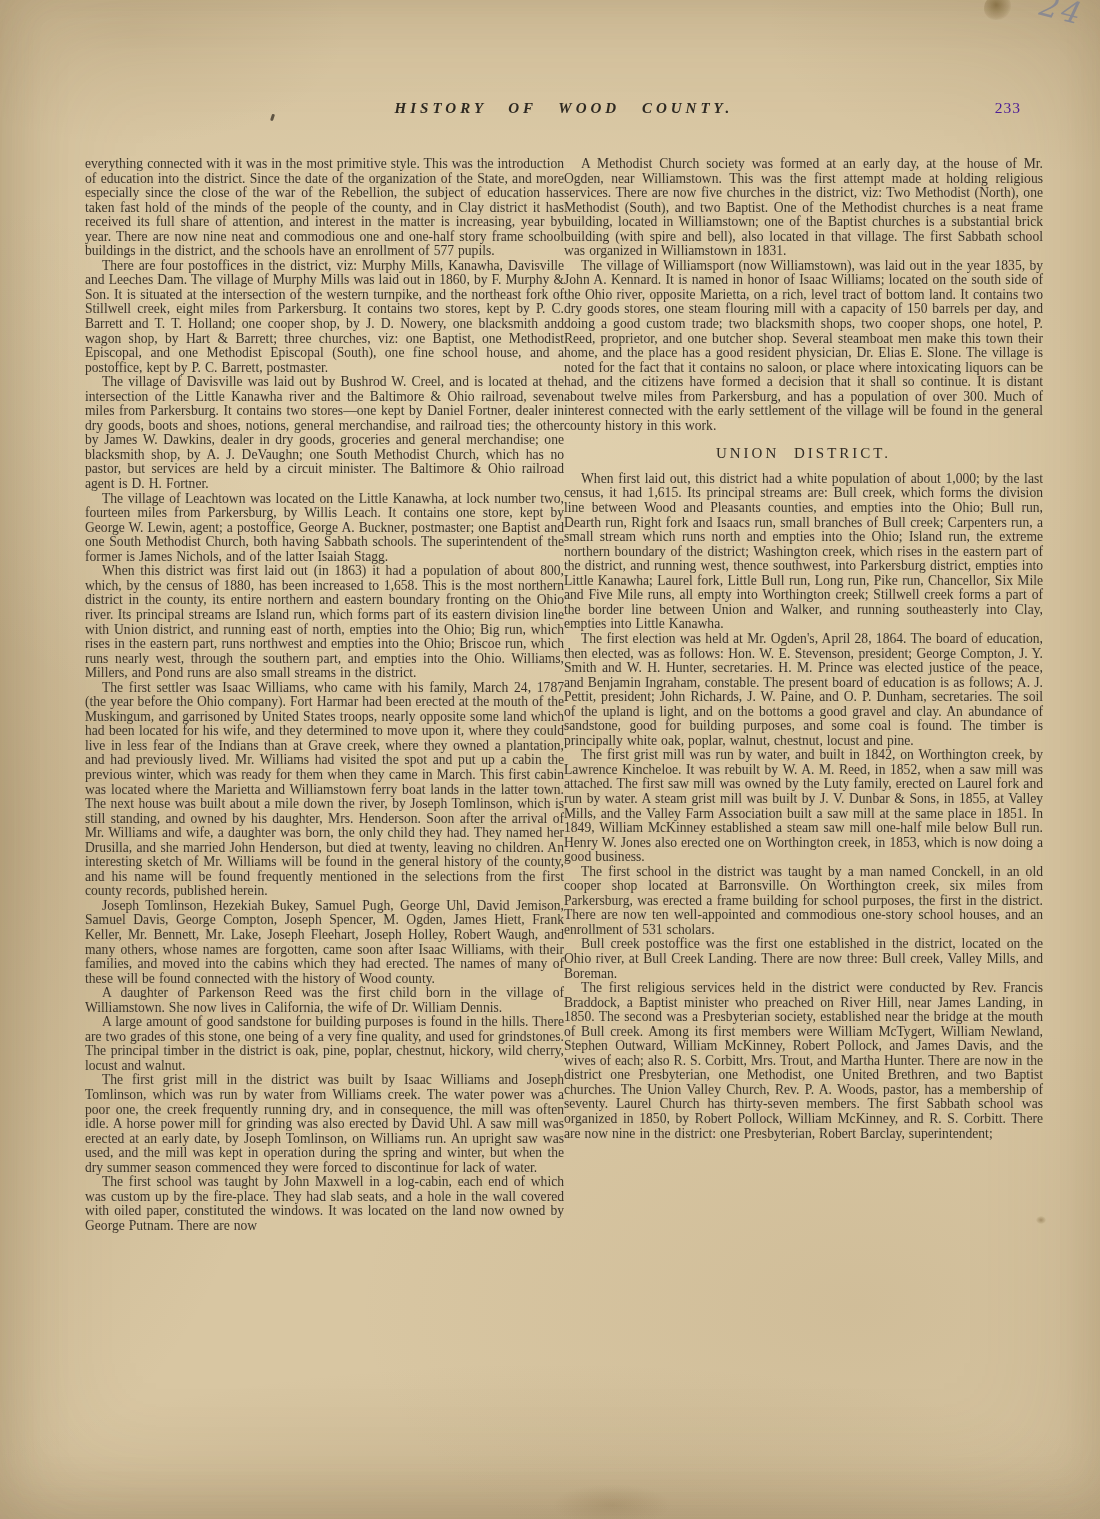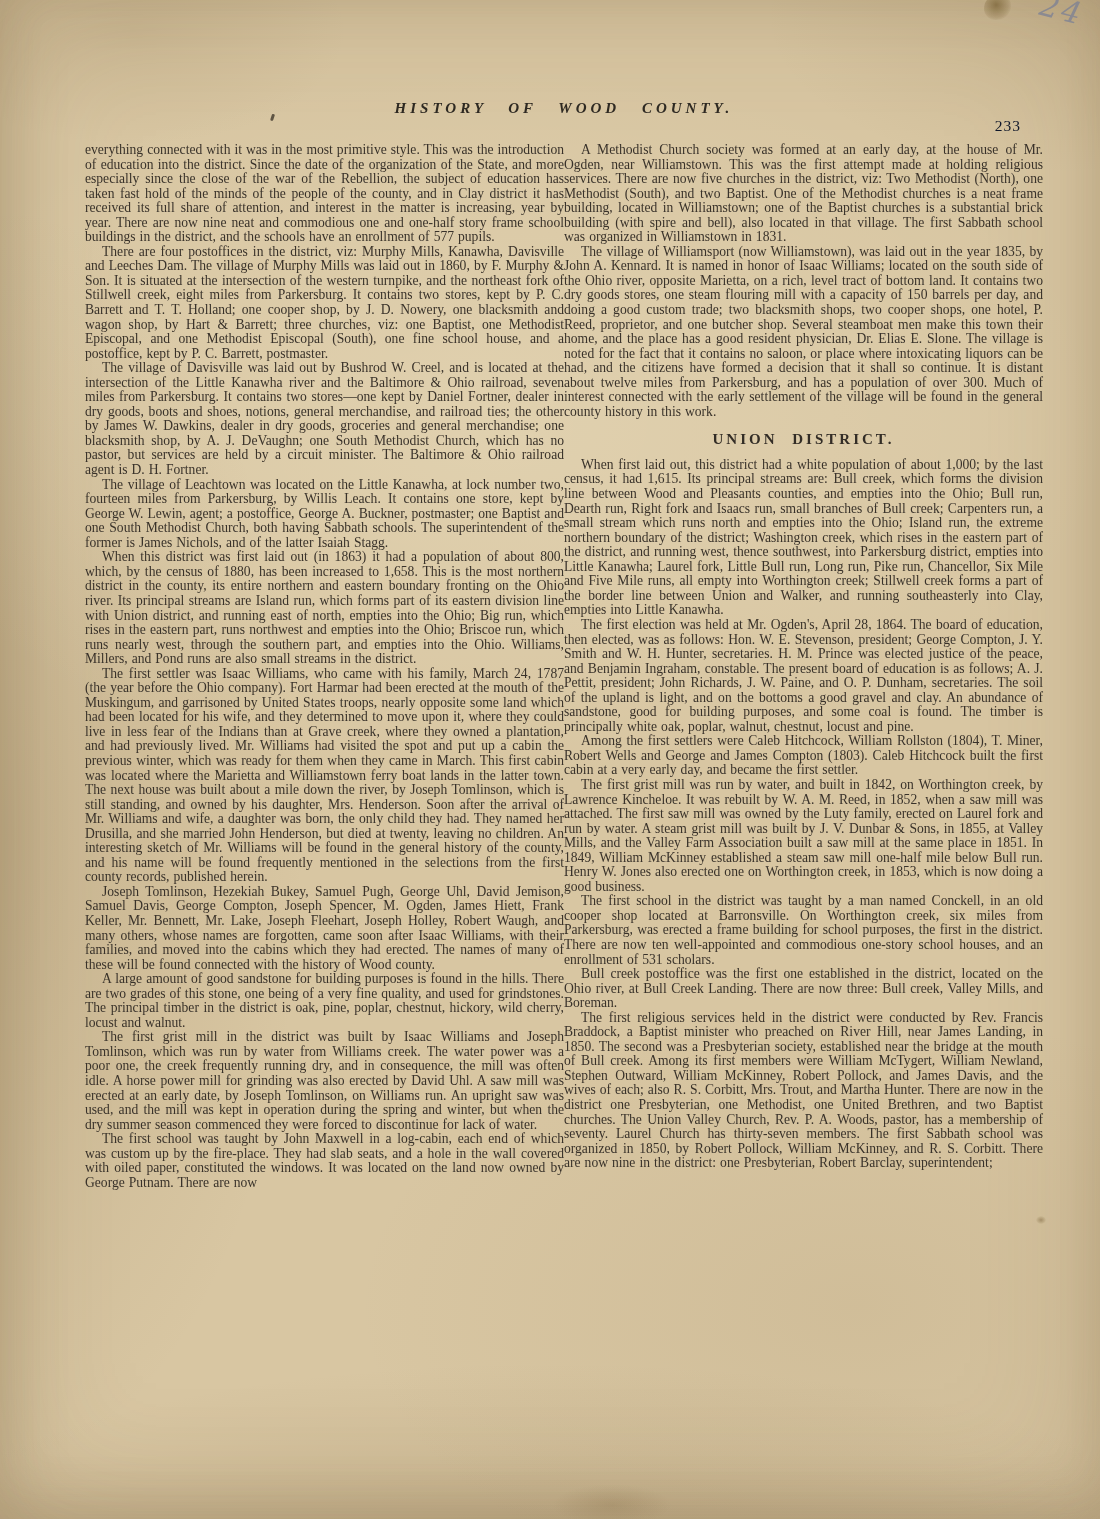--- a/index.html
+++ b/index.html
@@ -20,35 +20,35 @@
       radial-gradient(ellipse 300px 160px at 12% 2%, rgba(124,99,60,0.12), transparent 72%);
     box-shadow: inset 0 0 130px rgba(108,84,46,0.22),
                 inset 0 -22px 45px rgba(108,84,46,0.12),
                 inset 20px 0 55px rgba(108,84,46,0.10);
   }
   .running-head { position:absolute; left:85px; top:99px; width:958px; text-align:center; }
   .head-title {
     font-style:italic; font-weight:bold; font-size:15px;
     letter-spacing:4px; word-spacing:14px; color:#2e2922;
   }
-  .page-num { position:absolute; right:22px; top:18px; font-size:15.5px; letter-spacing:1px; color:#0f172a; font-style:normal; }
+  .page-num { position:absolute; right:22px; top:0; font-size:15.5px; letter-spacing:1px; color:#4c1d95; font-style:normal; }
   .ink-mark {
     position:absolute; left:186px; top:15px; width:3px; height:7px;
     background:#41382c; border-radius:2px 2px 3px 3px; transform:rotate(18deg); opacity:.8;
   }
   .col {
-    position:absolute; top:143px; width:479px; text-align:justify;
+    position:absolute; top:157px; width:479px; text-align:justify;
     font-size:13.6px; line-height:14.55px; color:#39322a; word-spacing:0.6px;
   }
   #col-left  { left:85px; }
   #col-right { left:564px; }
   p.para { margin:0; text-indent:17px; }
   p.para.no-indent { text-indent:0; }
   h2.district-heading {
-    margin:13px 0 11px; text-align:center; font-size:15px; font-weight:bold;
+    margin:13px 0 11px; text-align:center; font-size:15px; font-weight:normal;
     letter-spacing:3px; word-spacing:8px; text-indent:0; color:#332d26;
   }
   .pencil {
     position:absolute; left:1040px; top:-8px; font-size:30px; font-style:italic;
     color:#7b8095; opacity:0.75; transform:rotate(14deg);
     font-family:"DejaVu Serif",serif; letter-spacing:3px;
   }
   .stain-top {
     position:absolute; left:984px; top:-5px; width:27px; height:25px;
     background:radial-gradient(ellipse at 45% 40%, rgba(104,80,33,0.6), rgba(104,80,33,0.18) 58%, transparent 76%);
@@ -84,29 +84,29 @@
   </div>
 
   <div class="col" id="col-left">
       <p class="para no-indent">everything connected with it was in the most primitive style.  This was the introduction of education into the district.  Since the date of the organization of the State, and more especially since the close of the war of the Rebellion, the subject of education has taken fast hold of the minds of the people of the county, and in Clay district it has received its full share of attention, and interest in the matter is increasing, year by year.  There are now nine neat and commodious one and one-half story frame school buildings in the district, and the schools have an enrollment of 577 pupils.</p>
       <p class="para">There are four postoffices in the district, viz: Murphy Mills, Kanawha, Davisville and Leeches Dam.  The village of Murphy Mills was laid out in 1860, by F. Murphy &amp; Son.  It is situated at the intersection of the western turnpike, and the northeast fork of Stillwell creek, eight miles from Parkersburg.  It contains two stores, kept by P. C. Barrett and T. T. Holland; one cooper shop, by J. D. Nowery, one blacksmith and wagon shop, by Hart &amp; Barrett; three churches, viz: one Baptist, one Methodist Episcopal, and one Methodist Episcopal (South), one fine school house, and a postoffice, kept by P. C. Barrett, postmaster.</p>
       <p class="para">The village of Davisville was laid out by Bushrod W. Creel, and is located at the intersection of the Little Kanawha river and the Baltimore &amp; Ohio railroad, seven miles from Parkersburg.  It contains two stores—one kept by Daniel Fortner, dealer in dry goods, boots and shoes, notions, general merchandise, and railroad ties; the other by James W. Dawkins, dealer in dry goods, groceries and general merchandise; one blacksmith shop, by A. J. DeVaughn; one South Methodist Church, which has no pastor, but services are held by a circuit minister.  The Baltimore &amp; Ohio railroad agent is D. H. Fortner.</p>
       <p class="para">The village of Leachtown was located on the Little Kanawha, at lock number two, fourteen miles from Parkersburg, by Willis Leach.  It contains one store, kept by George W. Lewin, agent; a postoffice, George A. Buckner, postmaster; one Baptist and one South Methodist Church, both having Sabbath schools.  The superintendent of the former is James Nichols, and of the latter Isaiah Stagg.</p>
       <p class="para">When this district was first laid out (in 1863) it had a population of about 800, which, by the census of 1880, has been increased to 1,658. This is the most northern district in the county, its entire northern and eastern boundary fronting on the Ohio river.  Its principal streams are Island run, which forms part of its eastern division line with Union district, and running east of north, empties into the Ohio; Big run, which rises in the eastern part, runs northwest and empties into the Ohio; Briscoe run, which runs nearly west, through the southern part, and empties into the Ohio.  Williams, Millers, and Pond runs are also small streams in the district.</p>
       <p class="para">The first settler was Isaac Williams, who came with his family, March 24, 1787 (the year before the Ohio company).  Fort Harmar had been erected at the mouth of the Muskingum, and garrisoned by United States troops, nearly opposite some land which had been located for his wife, and they determined to move upon it, where they could live in less fear of the Indians than at Grave creek, where they owned a plantation, and had previously lived.  Mr. Williams had visited the spot and put up a cabin the previous winter, which was ready for them when they came in March. This first cabin was located where the Marietta and Williamstown ferry boat lands in the latter town.  The next house was built about a mile down the river, by Joseph Tomlinson, which is still standing, and owned by his daughter, Mrs. Henderson.  Soon after the arrival of Mr. Williams and wife, a daughter was born, the only child they had.  They named her Drusilla, and she married John Henderson, but died at twenty, leaving no children.  An interesting sketch of Mr. Williams will be found in the general history of the county, and his name will be found frequently mentioned in the selections from the first county records, published herein.</p>
       <p class="para">Joseph Tomlinson, Hezekiah Bukey, Samuel Pugh, George Uhl, David Jemison, Samuel Davis, George Compton, Joseph Spencer, M. Ogden, James Hiett, Frank Keller, Mr. Bennett, Mr. Lake, Joseph Fleehart, Joseph Holley, Robert Waugh, and many others, whose names are forgotten, came soon after Isaac Williams, with their families, and moved into the cabins which they had erected.  The names of many of these will be found connected with the history of Wood county.</p>
+      <p class="para">A daughter of Parkenson Reed was the first child born in the village of Williamstown.  She now lives in California, the wife of Dr. William Dennis.</p>
       <p class="para">A large amount of good sandstone for building purposes is found in the hills.  There are two grades of this stone, one being of a very fine quality, and used for grindstones.  The principal timber in the district is oak, pine, poplar, chestnut, hickory, wild cherry, locust and walnut.</p>
       <p class="para">The first grist mill in the district was built by Isaac Williams and Joseph Tomlinson, which was run by water from Williams creek.  The water power was a poor one, the creek frequently running dry, and in consequence, the mill was often idle.  A horse power mill for grinding was also erected by David Uhl.  A saw mill was erected at an early date, by Joseph Tomlinson, on Williams run.  An upright saw was used, and the mill was kept in operation during the spring and winter, but when the dry summer season commenced they were forced to discontinue for lack of water.</p>
       <p class="para">The first school was taught by John Maxwell in a log-cabin, each end of which was custom up by the fire-place.  They had slab seats, and a hole in the wall covered with oiled paper, constituted the windows.  It was located on the land now owned by George Putnam.  There are now</p>
     </div>
   <div class="col" id="col-right">
       <p class="para">A Methodist Church society was formed at an early day, at the house of Mr. Ogden, near Williamstown.  This was the first attempt made at holding religious services.  There are now five churches in the district, viz: Two Methodist (North), one Methodist (South), and two Baptist.  One of the Methodist churches is a neat frame building, located in Williamstown; one of the Baptist churches is a substantial brick building (with spire and bell), also located in that village.  The first Sabbath school was organized in Williamstown in 1831.</p>
       <p class="para">The village of Williamsport (now Williamstown), was laid out in the year 1835, by John A. Kennard.  It is named in honor of Isaac Williams; located on the south side of the Ohio river, opposite Marietta, on a rich, level tract of bottom land.  It contains two dry goods stores, one steam flouring mill with a capacity of 150 barrels per day, and doing a good custom trade; two blacksmith shops, two cooper shops, one hotel, P. Reed, proprietor, and one butcher shop.  Several steamboat men make this town their home, and the place has a good resident physician, Dr. Elias E. Slone.  The village is noted for the fact that it contains no saloon, or place where intoxicating liquors can be had, and the citizens have formed a decision that it shall so continue.  It is distant about twelve miles from Parkersburg, and has a population of over 300.  Much of interest connected with the early settlement of the village will be found in the general county history in this work.</p>
       <h2 class="district-heading">UNION DISTRICT.</h2>
       <p class="para">When first laid out, this district had a white population of about 1,000; by the last census, it had 1,615.  Its principal streams are: Bull creek, which forms the division line between Wood and Pleasants counties, and empties into the Ohio; Bull run, Dearth run, Right fork and Isaacs run, small branches of Bull creek; Carpenters run, a small stream which runs north and empties into the Ohio; Island run, the extreme northern boundary of the district; Washington creek, which rises in the eastern part of the district, and running west, thence southwest, into Parkersburg district, empties into Little Kanawha; Laurel fork, Little Bull run, Long run, Pike run, Chancellor, Six Mile and Five Mile runs, all empty into Worthington creek; Stillwell creek forms a part of the border line between Union and Walker, and running southeasterly into Clay, empties into Little Kanawha.</p>
       <p class="para">The first election was held at Mr. Ogden's, April 28, 1864.  The board of education, then elected, was as follows:  Hon. W. E. Stevenson, president; George Compton, J. Y. Smith and W. H. Hunter, secretaries. H. M. Prince was elected justice of the peace, and Benjamin Ingraham, constable.  The present board of education is as follows;  A. J. Pettit, president; John Richards, J. W. Paine, and O. P. Dunham, secretaries. The soil of the upland is light, and on the bottoms a good gravel and clay. An abundance of sandstone, good for building purposes, and some coal is found.  The timber is principally white oak, poplar, walnut, chestnut, locust and pine.</p>
-      <p class="para">Among the first settlers were Caleb Hitchcock, William Rollston (1804), T. Miner, Robert Wells and George and James Compton (1803).  Caleb Hitchcock built the first cabin at a very early day, and became the first settler.</p>
       <p class="para">The first grist mill was run by water, and built in 1842, on Worthington creek, by Lawrence Kincheloe.  It was rebuilt by W. A. M. Reed, in 1852, when a saw mill was attached.  The first saw mill was owned by the Luty family, erected on Laurel fork and run by water.  A steam grist mill was built by J. V. Dunbar &amp; Sons, in 1855, at Valley Mills, and the Valley Farm Association built a saw mill at the same place in 1851.  In 1849, William McKinney established a steam saw mill one-half mile below Bull run.  Henry W. Jones also erected one on Worthington creek, in 1853, which is now doing a good business.</p>
       <p class="para">The first school in the district was taught by a man named Conckell, in an old cooper shop located at Barronsville.  On Worthington creek, six miles from Parkersburg, was erected a frame building for school purposes, the first in the district.  There are now ten well-appointed and commodious one-story school houses, and an enrollment of 531 scholars.</p>
       <p class="para">Bull creek postoffice was the first one established in the district, located on the Ohio river, at Bull Creek Landing.  There are now three:  Bull creek, Valley Mills, and Boreman.</p>
       <p class="para">The first religious services held in the district were conducted by Rev. Francis Braddock, a Baptist minister who preached on River Hill, near James Landing, in 1850.  The second was a Presbyterian society, established near the bridge at the mouth of Bull creek.  Among its first members were William McTygert, William Newland, Stephen Outward, William McKinney, Robert Pollock, and James Davis, and the wives of each; also R. S. Corbitt, Mrs. Trout, and Martha Hunter.  There are now in the district one Presbyterian, one Methodist, one United Brethren, and two Baptist churches.  The Union Valley Church, Rev. P. A. Woods, pastor, has a membership of seventy.  Laurel Church has thirty-seven members.  The first Sabbath school was organized in 1850, by Robert Pollock, William McKinney, and R. S. Corbitt.  There are now nine in the district: one Presbyterian, Robert Barclay, superintendent;</p>
     </div>
 </div>
 
 </body></html>

